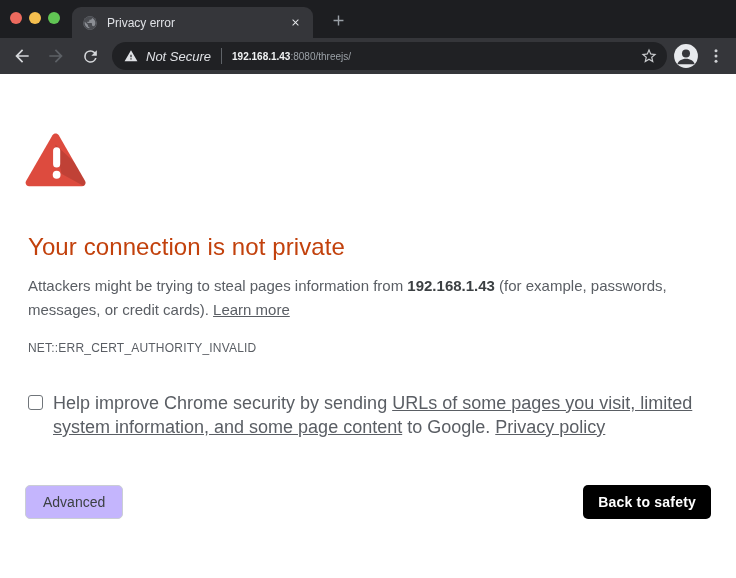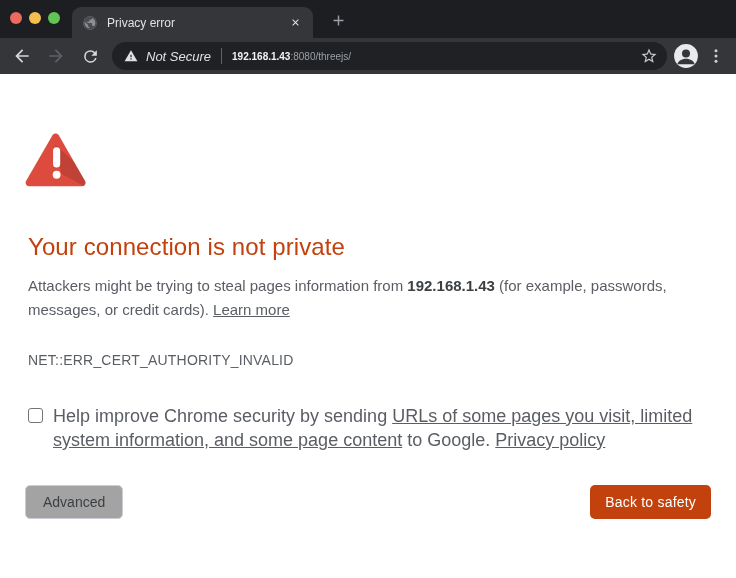--- a/index.html
+++ b/index.html
@@ -53,34 +53,34 @@
 
   
   .content { position:relative; flex:1; background:#fff; padding:58px 28px 0; }
   .warn-icon { display:block; margin-left:-3px; }
   .headline { margin-top:44px; font-size:24px; font-weight:400; color:#c2410c;
     letter-spacing:.1px; }
   .desc { margin-top:13px; font-size:15px; line-height:24px; color:#5a5e64;
     max-width:684px; }
   .desc .host-bold { font-weight:700; color:#3c4043; }
   .link { color:inherit; text-decoration:underline; cursor:pointer; }
-  .err-code { margin-top:30px; font-size:14px; color:#5a5e64; letter-spacing:.2px; }
+  .err-code { margin-top:19px; font-size:12px; color:#5a5e64; letter-spacing:.2px; }
   .optin { margin-top:36px; display:flex; align-items:flex-start; }
   .checkbox { width:15px; height:15px; border:1.6px solid #70757a;
     border-radius:3px; margin-top:4px; flex:none; background:#fff; cursor:pointer; }
   .optin-label { margin-left:10px; font-size:18px; line-height:24px;
     color:#5a5e64; max-width:650px; }
   .actions { position:absolute; left:25px; right:25px; bottom:17px;
     display:flex; align-items:center; justify-content:space-between; }
   .btn { height:34px; font-size:14px; border-radius:5px; cursor:pointer;
     font-family:inherit; }
-  .btn-secondary { background:#a3a3a3; border:1px solid #caced4; color:#3c4043;
+  .btn-secondary { background:#c4b5fd; border:1px solid #caced4; color:#3c4043;
     padding:0 17px; }
-  .btn-primary { background:#c2410c; border:none; color:#fff; padding:0 15px;
-    font-weight:400; letter-spacing:.2px; }
+  .btn-primary { background:#000000; border:none; color:#fff; padding:0 15px;
+    font-weight:700; letter-spacing:.2px; }
 </style>
 </head>
 <body>
 
 <div class="browser">
 
   <div class="tabstrip">
     <div class="traffic">
       <span class="light red"></span>
       <span class="light yellow"></span>

